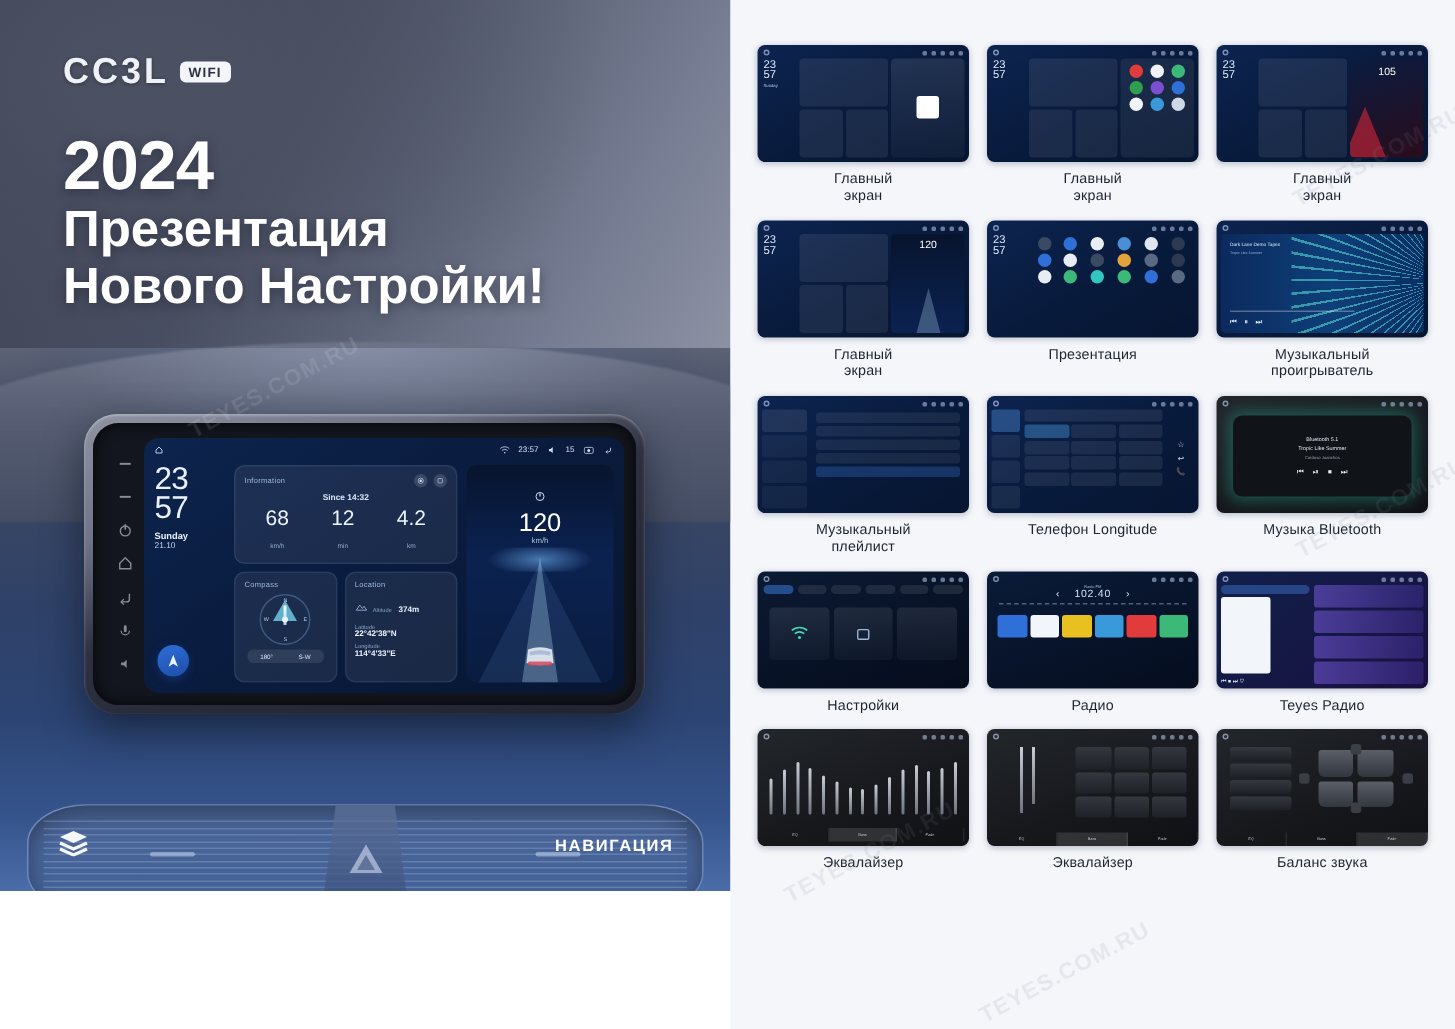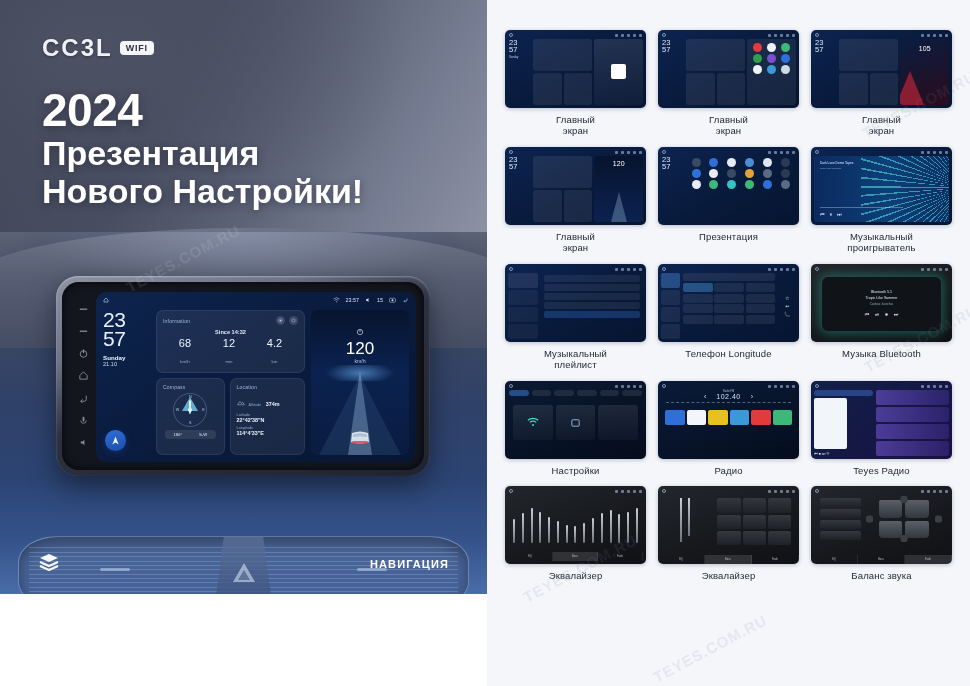--- a/index.html
+++ b/index.html
@@ -83,21 +83,21 @@
     border: 1px solid rgba(140,180,240,.12);
   }
   .hu-card-title { font-size: 5px; color: #9fb9de; letter-spacing: .2px; }
   .hu-info-head { display: flex; align-items: center; }
   .hu-info-head .ico-row { margin-left: auto; display: flex; gap: 4px; }
   .hu-chip { width: 9px; height: 9px; border-radius: 50%; background: rgba(255,255,255,.14);
              display:flex; align-items:center; justify-content:center; }
   .hu-since { text-align: center; font-size: 5.6px; color: #dce9fb; font-weight: 700; margin: 4px 0 3px; }
   .hu-stats { display: flex; justify-content: space-around; }
   .hu-stat { text-align: center; color: #edf4ff; }
-  .hu-stat b { font-size: 11px; font-weight: 400; display: block; line-height: 1; }
+  .hu-stat b { font-size: 14px; font-weight: 400; display: block; line-height: 1; }
   .hu-stat span { font-size: 4.4px; color: #8fa8cb; }
   .hu-row2 { display: flex; gap: 5px; flex: 1; }
   .hu-compass { width: 46%; position: relative; }
   .compass-dial {
     width: 34px; height: 34px; border-radius: 50%; margin: 3px auto 0;
     background: radial-gradient(circle,#123câ 0%, #0c2550 60%, #0a1f45 100%);
     border: 1px solid rgba(130,175,235,.35); position: relative;
   }
   .compass-cone {
     position: absolute; left: 50%; top: 3px; width: 0; height: 0; transform: translateX(-50%);

